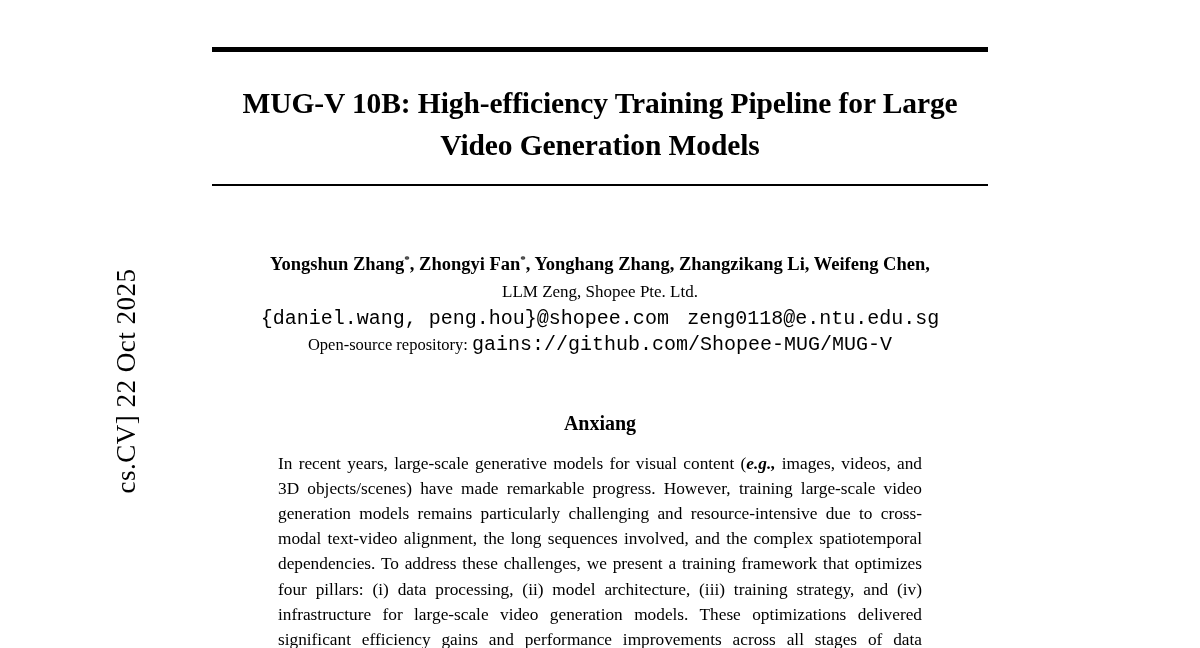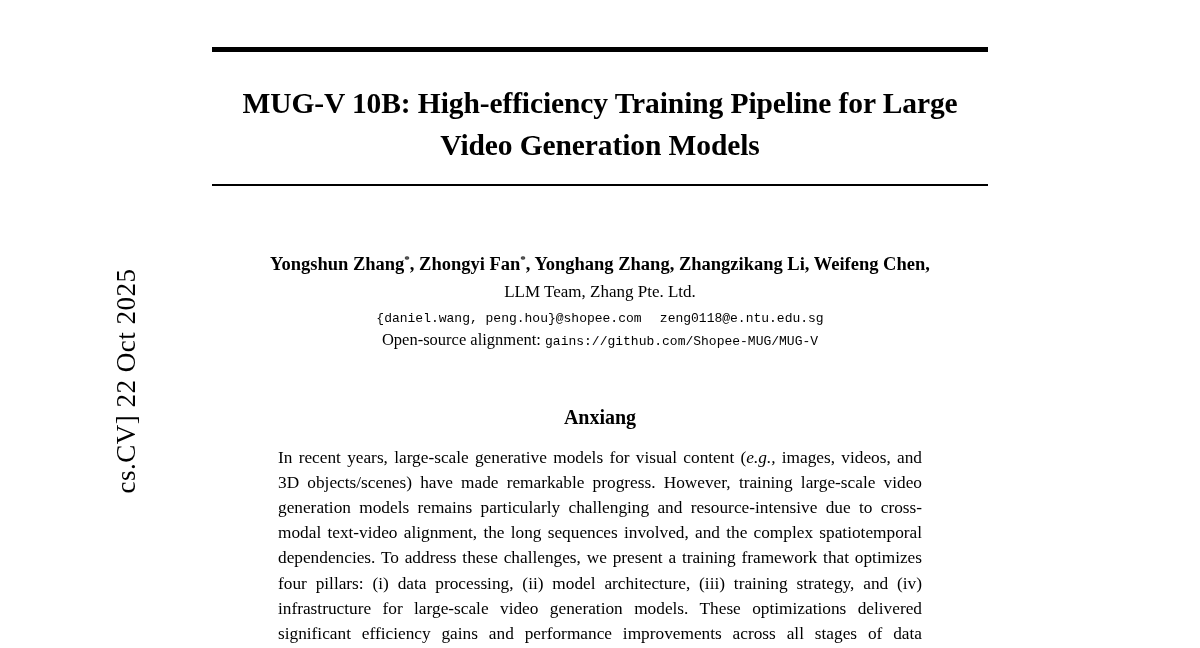--- a/index.html
+++ b/index.html
@@ -81,21 +81,21 @@
     font-size: 17px;
     margin-top: 2px;
   }
   .emails {
     text-align: center;
     margin-top: 5px;
     font-size: 16.5px;
   }
   .mono {
     font-family: "Liberation Mono", monospace;
-    font-size: 13px;
+    font-size: 20px;
   }
   .repo {
     text-align: center;
     margin-top: 3px;
     font-size: 16.5px;
   }
 
   .abstract-head {
     text-align: center;
     font-size: 20px;
@@ -103,51 +103,51 @@
     margin-top: 56px;
   }
 
   .abstract-body {
     margin: 16px 66px 0 66px;
     font-size: 17.3px;
     line-height: 1.455;
     text-align: justify;
     text-justify: inter-word;
   }
-  .abstract-body i { font-style: italic; }
+  .abstract-body i { font-style: italic; font-weight: bold; }
 
   .gap-sm { display: inline-block; width: 10px; }
 </style>
 </head>
 <body>
 
 <div class="side-stamp">cs.CV]  22 Oct 2025</div>
 
 <div class="page">
 
   <div class="rule-top"></div>
 
   <h1 class="title">MUG-V 10B: High-efficiency Training Pipeline for Large Video Generation Models</h1>
 
   <div class="rule-bottom"></div>
 
   <div class="authors">
     <div>Yongshun Zhang<sup>*</sup>,  Zhongyi Fan<sup>*</sup>,  Yonghang Zhang,  Zhangzikang Li,  Weifeng Chen,</div>
   </div>
 
-  <div class="affil">LLM Team, Zhang Pte. Ltd.</div>
+  <div class="affil">LLM Zeng, Shopee Pte. Ltd.</div>
 
   <div class="emails">
     <span class="mono">{daniel.wang, peng.hou}@shopee.com</span>
     <span class="gap-sm"></span>
     <span class="mono">zeng0118@e.ntu.edu.sg</span>
   </div>
 
   <div class="repo">
-    <span>Open-source alignment:</span>
+    <span>Open-source repository:</span>
     <span class="mono">gains://github.com/Shopee-MUG/MUG-V</span>
   </div>
 
   <div class="abstract-head">Anxiang</div>
 
   <p class="abstract-body">
     <span>In recent years, large-scale generative models for visual content (</span><i>e.g.,</i><span> images, videos, and 3D objects/scenes) have made remarkable progress. However, training large-scale video generation models remains particularly challenging and resource-intensive due to cross-modal text-video alignment, the long sequences involved, and the complex spatiotemporal dependencies. To address these challenges, we present a training framework that optimizes four pillars: (i) data processing, (ii) model architecture, (iii) training strategy, and (iv) infrastructure for large-scale video generation models. These optimizations delivered significant efficiency gains and performance improvements across all stages of data preprocessing, video com-</span>
   </p>
 
 </div>

